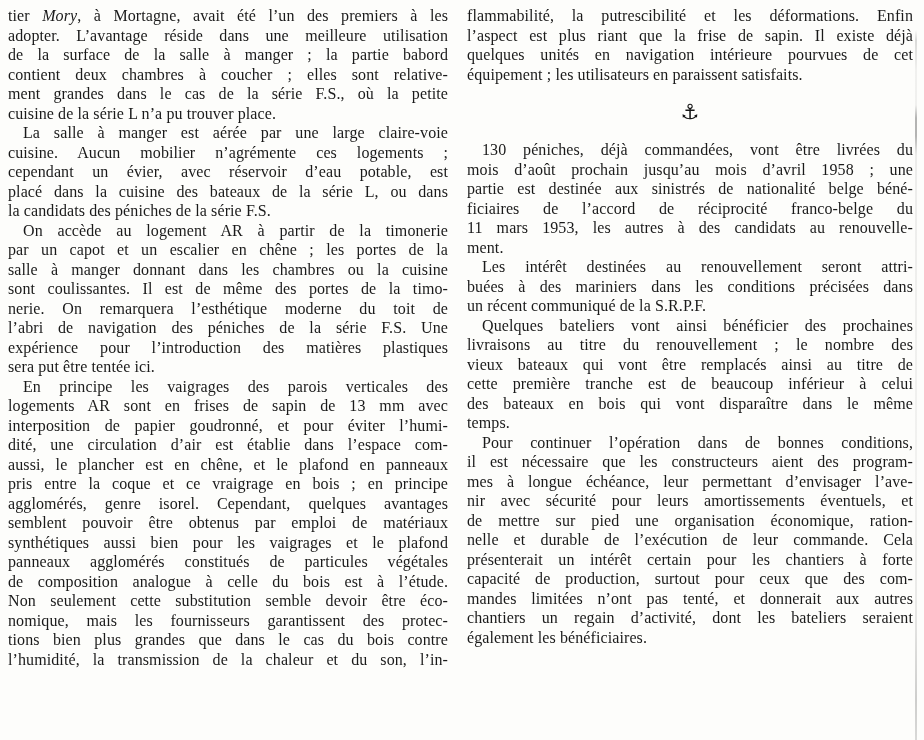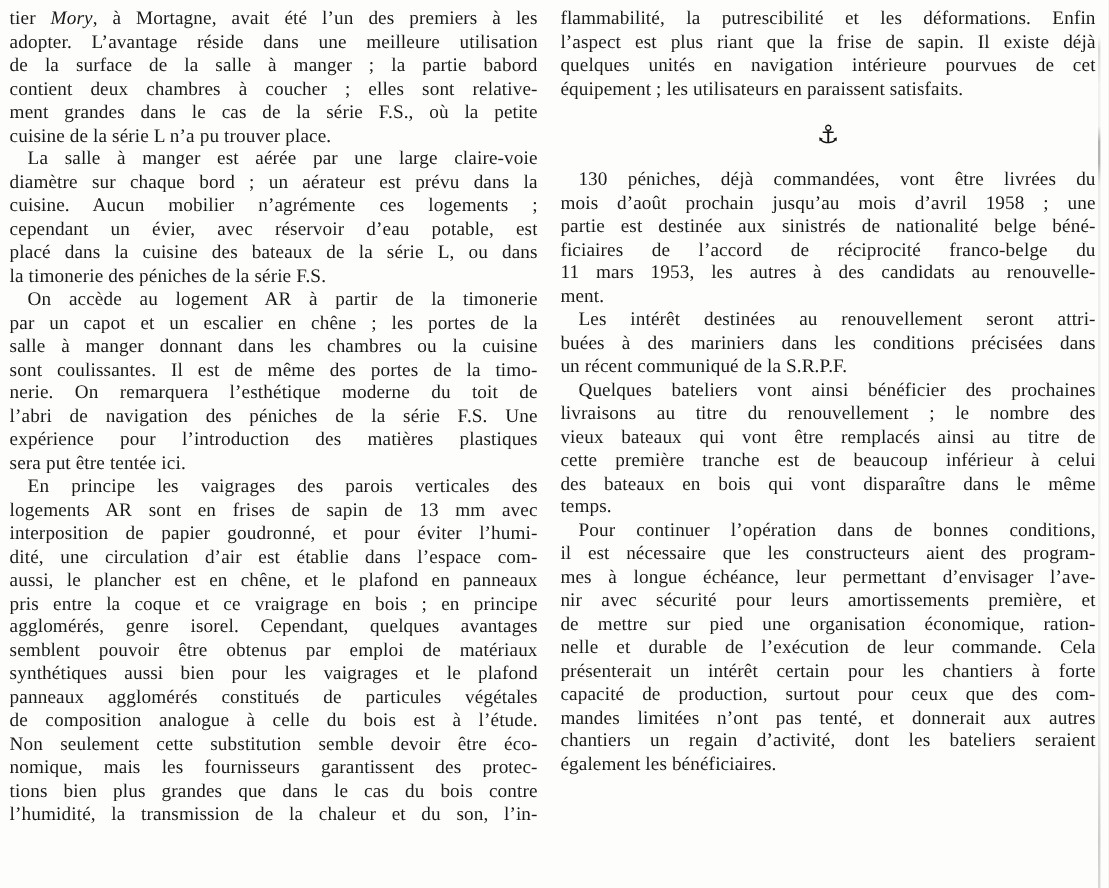--- a/index.html
+++ b/index.html
@@ -72,25 +72,24 @@
       <div class="paragraph">
         <div class="line">tier <i>Mory</i>, à Mortagne, avait été l’un des premiers à les</div>
         <div class="line">adopter. L’avantage réside dans une meilleure utilisation</div>
         <div class="line">de la surface de la salle à manger ; la partie babord</div>
         <div class="line">contient deux chambres à coucher ; elles sont relative-</div>
         <div class="line">ment grandes dans le cas de la série F.S., où la petite</div>
         <div class="line last">cuisine de la série L n’a pu trouver place.</div>
       </div>
       <div class="paragraph">
         <div class="line indent">La salle à manger est aérée par une large claire-voie</div>
-        <div class="line">diamètre sur chaque bord ; un aérateur est prévu dans la</div>
         <div class="line">cuisine. Aucun mobilier n’agrémente ces logements ;</div>
         <div class="line">cependant un évier, avec réservoir d’eau potable, est</div>
         <div class="line">placé dans la cuisine des bateaux de la série L, ou dans</div>
-        <div class="line last">la timonerie des péniches de la série F.S.</div>
+        <div class="line last">la candidats des péniches de la série F.S.</div>
       </div>
       <div class="paragraph">
         <div class="line indent">On accède au logement AR à partir de la timonerie</div>
         <div class="line">par un capot et un escalier en chêne ; les portes de la</div>
         <div class="line">salle à manger donnant dans les chambres ou la cuisine</div>
         <div class="line">sont coulissantes. Il est de même des portes de la timo-</div>
         <div class="line">nerie. On remarquera l’esthétique moderne du toit de</div>
         <div class="line">l’abri de navigation des péniches de la série F.S. Une</div>
         <div class="line">expérience pour l’introduction des matières plastiques</div>
         <div class="line last">sera put être tentée ici.</div>
@@ -141,21 +140,21 @@
         <div class="line">livraisons au titre du renouvellement ; le nombre des</div>
         <div class="line">vieux bateaux qui vont être remplacés ainsi au titre de</div>
         <div class="line">cette première tranche est de beaucoup inférieur à celui</div>
         <div class="line">des bateaux en bois qui vont disparaître dans le même</div>
         <div class="line last">temps.</div>
       </div>
       <div class="paragraph">
         <div class="line indent">Pour continuer l’opération dans de bonnes conditions,</div>
         <div class="line">il est nécessaire que les constructeurs aient des program-</div>
         <div class="line">mes à longue échéance, leur permettant d’envisager l’ave-</div>
-        <div class="line">nir avec sécurité pour leurs amortissements première, et</div>
+        <div class="line">nir avec sécurité pour leurs amortissements éventuels, et</div>
         <div class="line">de mettre sur pied une organisation économique, ration-</div>
         <div class="line">nelle et durable de l’exécution de leur commande. Cela</div>
         <div class="line">présenterait un intérêt certain pour les chantiers à forte</div>
         <div class="line">capacité de production, surtout pour ceux que des com-</div>
         <div class="line">mandes limitées n’ont pas tenté, et donnerait aux autres</div>
         <div class="line">chantiers un regain d’activité, dont les bateliers seraient</div>
         <div class="line last">également les bénéficiaires.</div>
       </div>
     </div>
   <div class="edge-shadow"></div>

